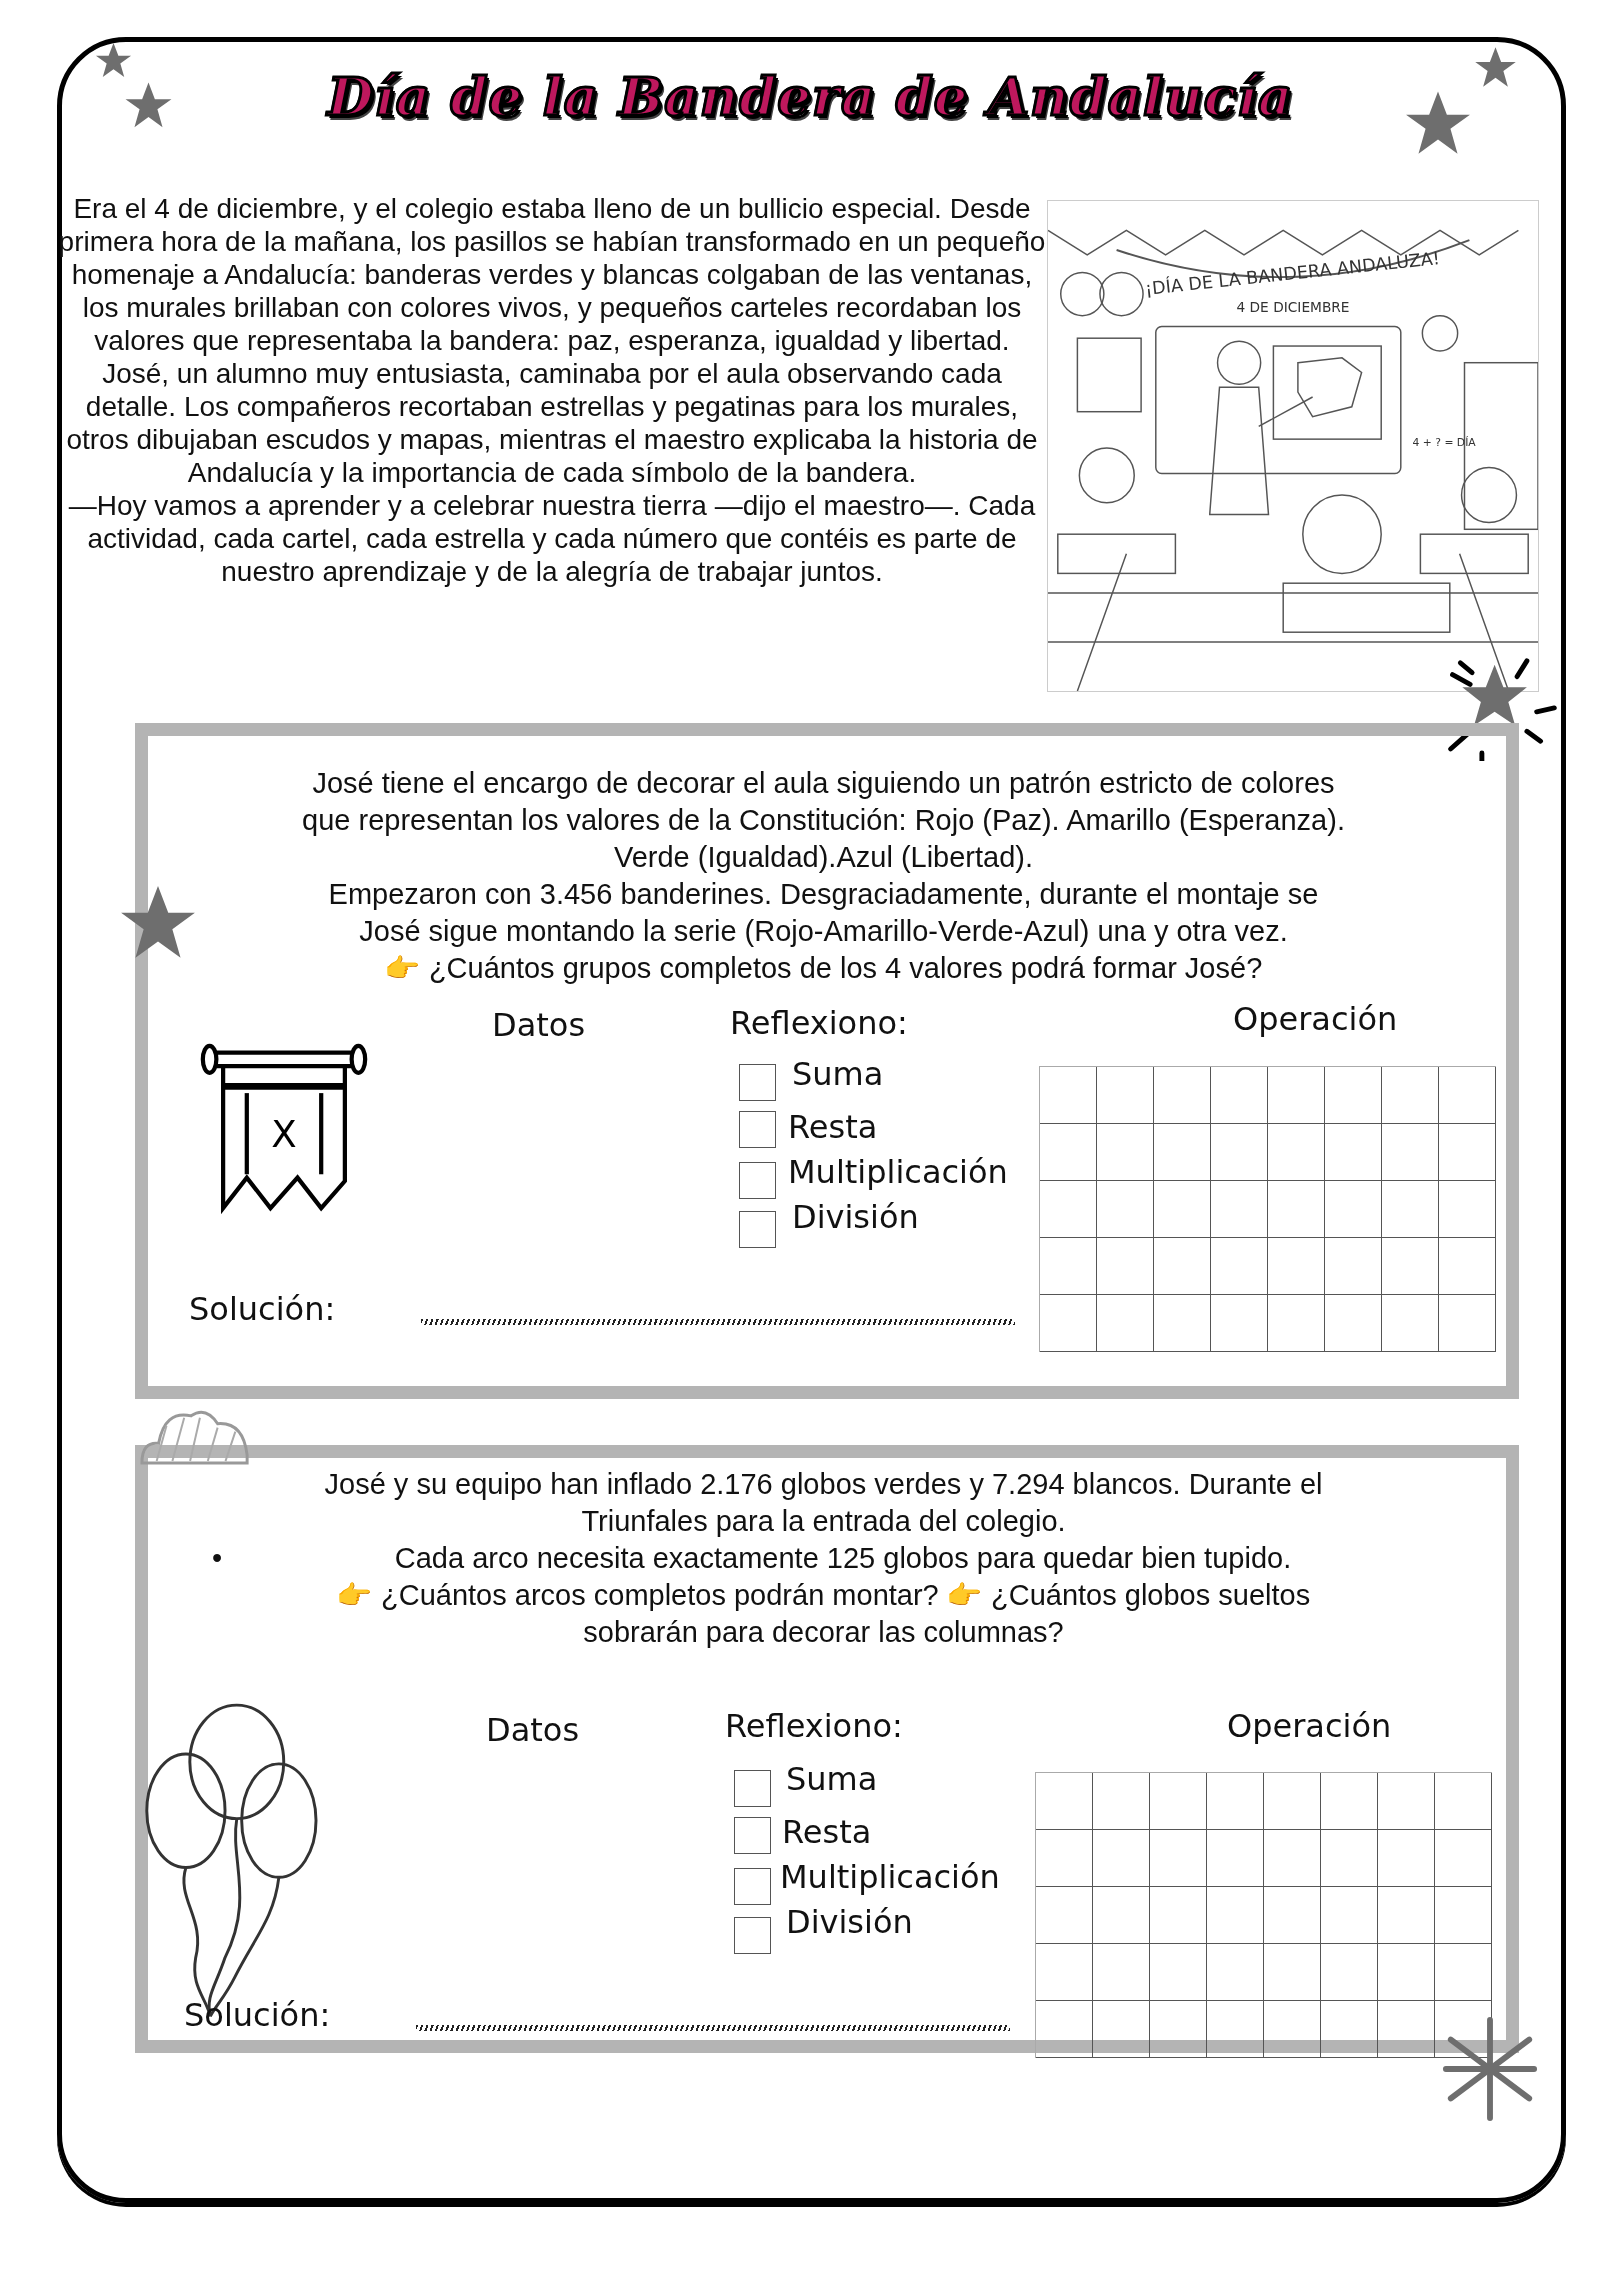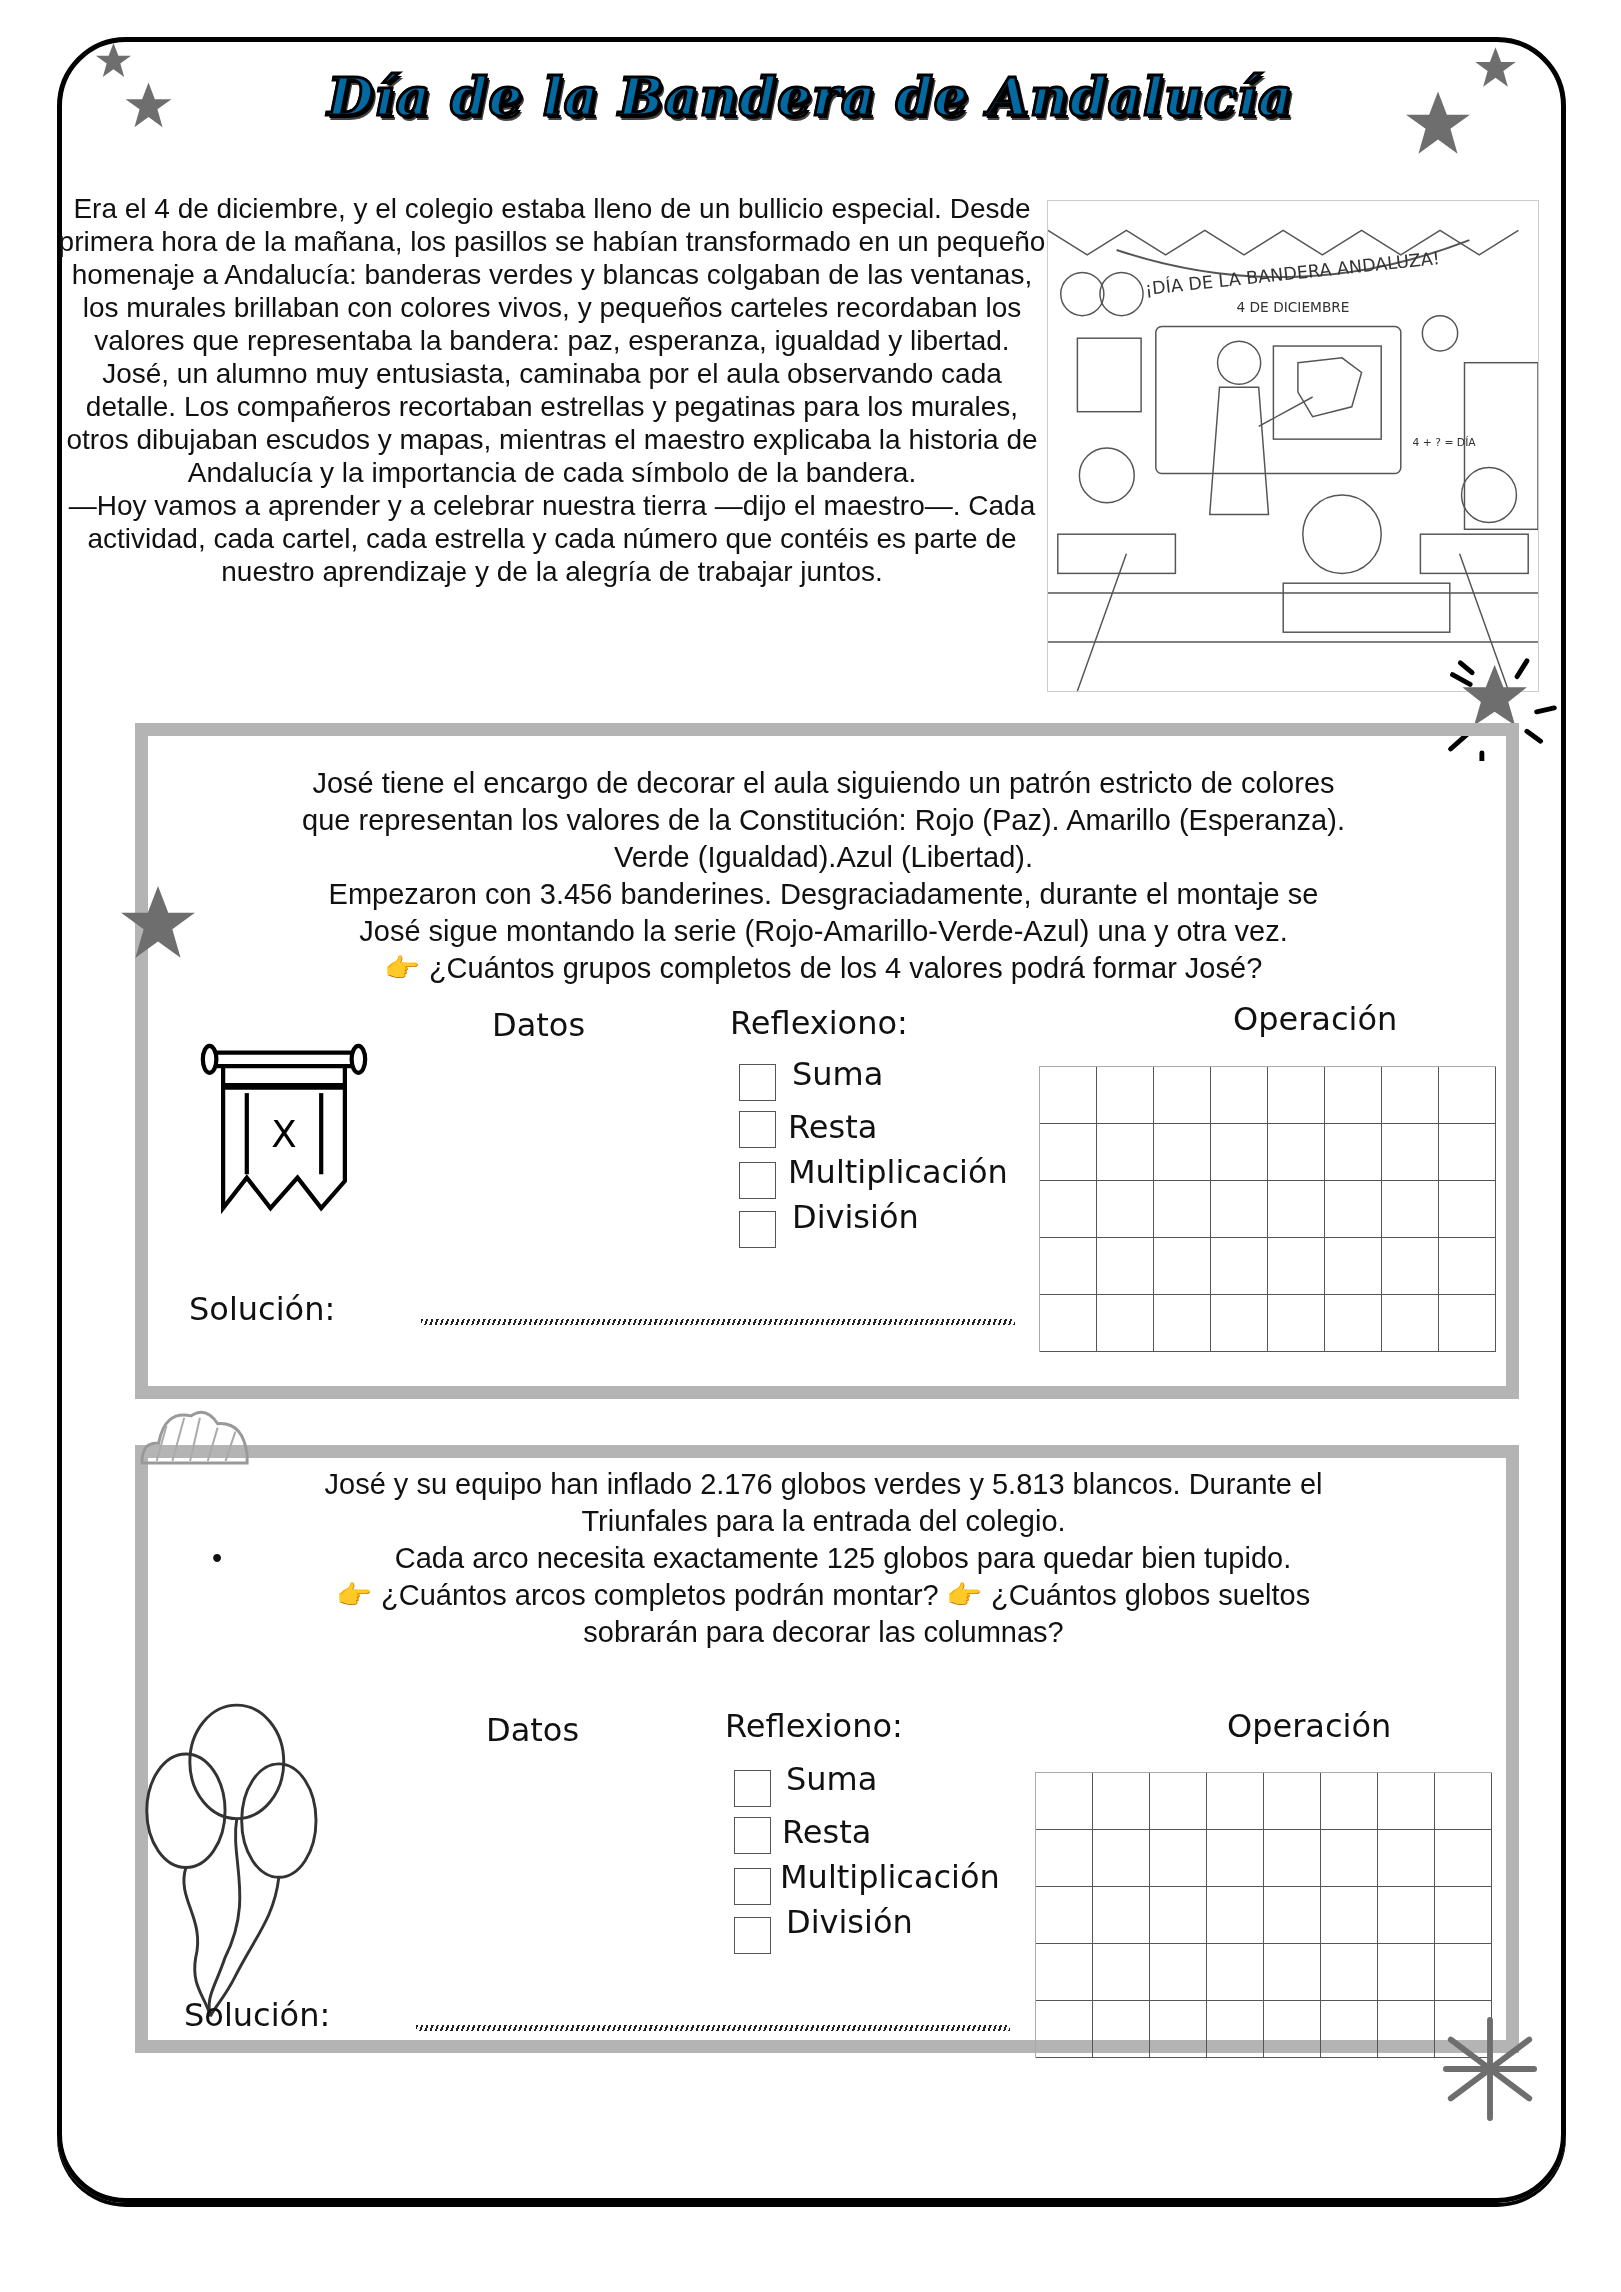--- a/index.html
+++ b/index.html
@@ -1,19 +1,19 @@
 <!DOCTYPE html>
 <html><head>
 <meta charset="utf-8">
 <style>
   html, body { margin:0; padding:0; background:#ffffff; }
   body { width:1621px; height:2293px; position:relative; overflow:hidden; font-family:"DejaVu Sans", sans-serif; color:#111; }
   .page-frame { position:absolute; left:57px; top:37px; width:1509px; height:2166px; border:5.9px solid #000; border-radius:69px; box-sizing:border-box; box-shadow:0 3.9px 0 #000; }
   .deco { position:absolute; }
-  .title { position:absolute; left:0; right:0; top:65px; text-align:center; font-family:"DejaVu Serif", serif; font-style:italic; font-weight:bold; font-size:53px; color:#0369a1; letter-spacing:1px;
+  .title { position:absolute; left:0; right:0; top:65px; text-align:center; font-family:"DejaVu Serif", serif; font-style:italic; font-weight:bold; font-size:53px; color:#be185d; letter-spacing:1px;
     -webkit-text-stroke:2.9px #000; text-shadow: 2.9px 2.9px 0 #000, -1px -1px 0 #000, 3.9px 4.9px 0 #444; }
   .story { position:absolute; left:57px; top:192px; width:990px; text-align:center; font-family:"Liberation Sans Narrow","Liberation Sans", sans-serif; font-size:28px; line-height:33px; }
   .story p { margin:0; }
   .illustration { position:absolute; left:1047px; top:200px; width:490px; height:490px; border:1px solid #ccc; background:#fff; overflow:hidden; }
   .box { position:absolute; border:13.7px solid #b4b4b4; box-sizing:border-box; }
   .box1 { left:135px; top:723px; width:1384px; height:676px; }
   .box2 { left:135px; top:1445px; width:1384px; height:608px; }
   .problem-text { position:absolute; left:147px; width:1353px; text-align:center; font-family:"Liberation Sans", sans-serif; font-size:29px; line-height:33px; }
   .problem-text p { margin:4px; }
   .hand { color:#f2c744; display:inline-block; transform:scaleY(0.9); }
@@ -187,21 +187,21 @@
   <g stroke="#aaa" stroke-width="2">
       <line x1="20" y1="58" x2="30" y2="22"></line>
       <line x1="36" y1="58" x2="48" y2="14"></line>
       <line x1="54" y1="58" x2="64" y2="14"></line>
       <line x1="72" y1="58" x2="82" y2="24"></line>
       <line x1="90" y1="58" x2="100" y2="28"></line>
     </g>
 </svg>
 
 <div class="problem-text" style="top:1464px">
-  <p>José y su equipo han inflado 2.176 globos verdes y 5.813 blancos. Durante el</p>
+  <p>José y su equipo han inflado 2.176 globos verdes y 7.294 blancos. Durante el</p>
   <p>Triunfales para la entrada del colegio.</p>
   <p><span style="position:absolute;left:65px">•</span><span style="padding-left:39px">Cada arco necesita exactamente 125 globos para quedar bien tupido.</span></p>
   <p><span class="hand">👉</span> <span>¿Cuántos arcos completos podrán montar?</span> <span class="hand">👉</span> <span>¿Cuántos globos sueltos</span></p>
   <p>sobrarán para decorar las columnas?</p>
 </div>
 
 <svg class="deco" style="left:137px;top:1703px" width="225" height="333" viewBox="0 0 230 340">
   <g stroke="#333" stroke-width="3" fill="none">
     <ellipse cx="102" cy="60" rx="48" ry="58"></ellipse>
     <ellipse cx="50" cy="110" rx="40" ry="58"></ellipse>

